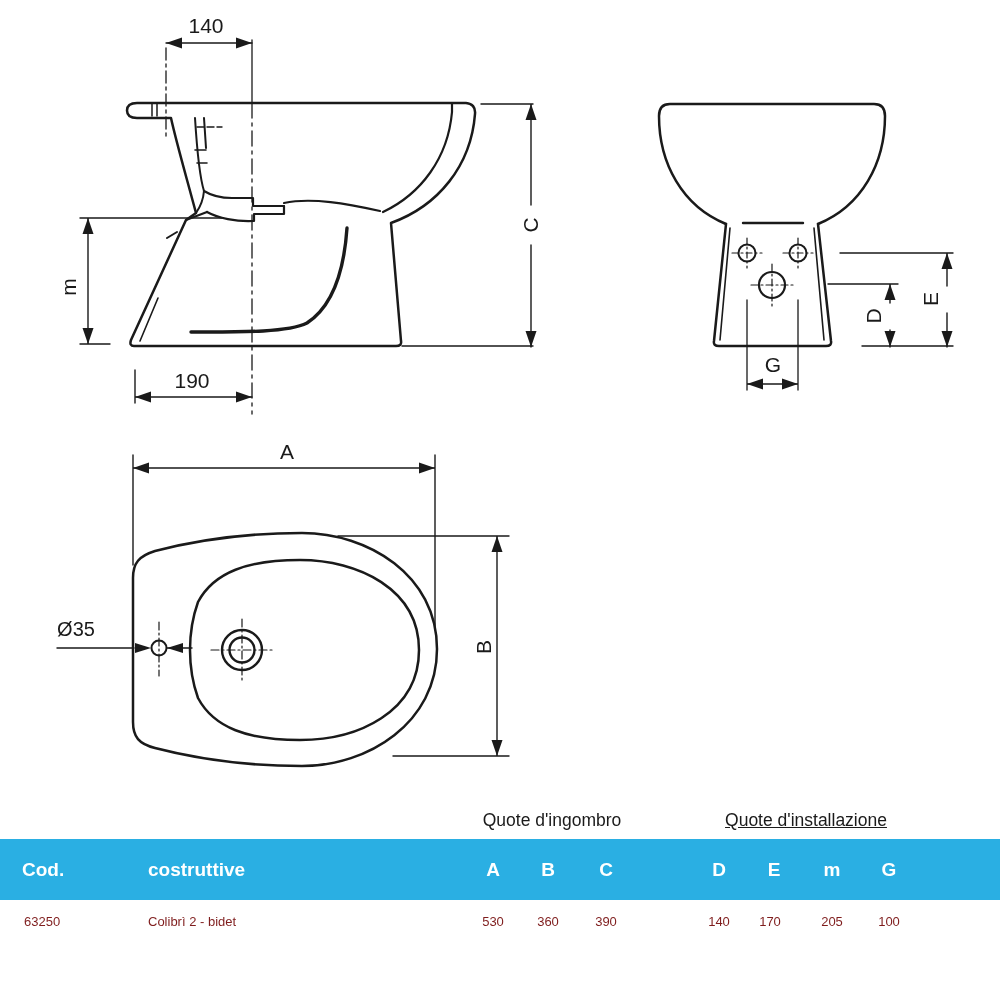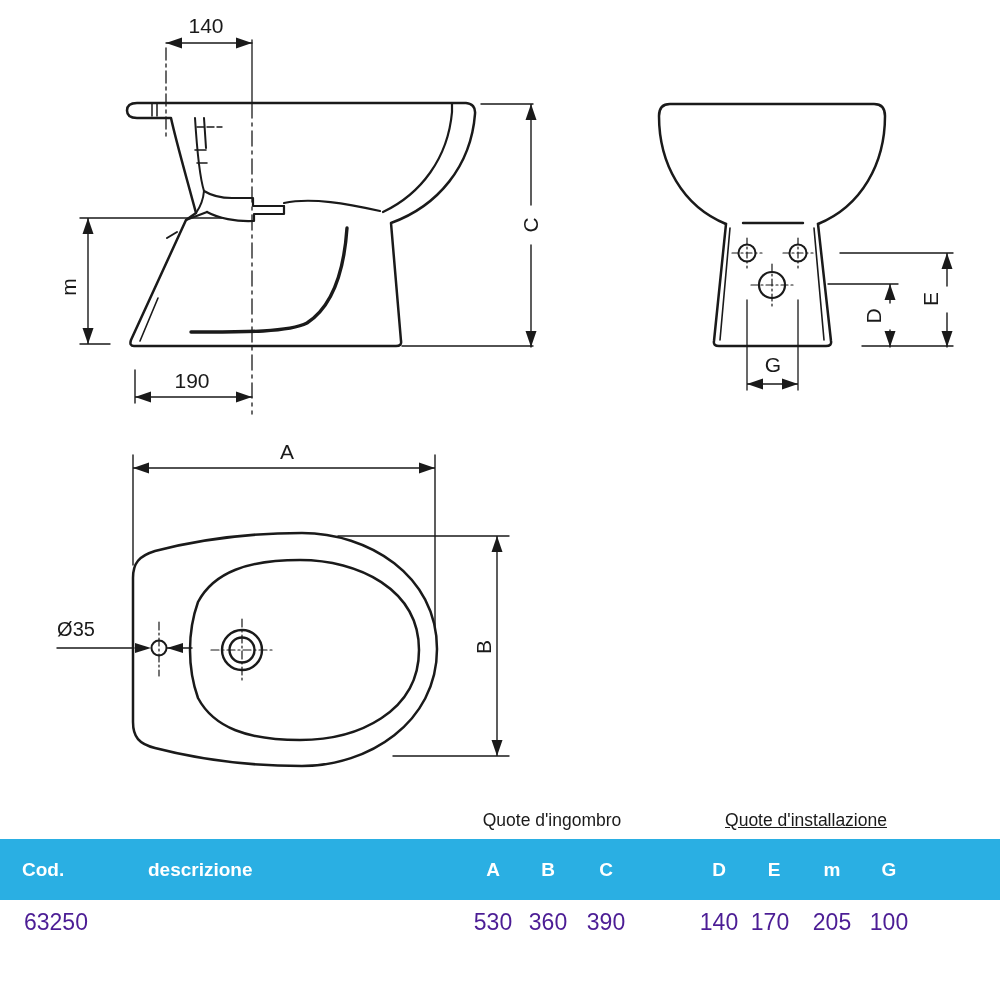--- a/index.html
+++ b/index.html
@@ -7,21 +7,21 @@
           font-family:"Liberation Sans", sans-serif;color:#1a1a1a;}
   .drawing{position:absolute;left:0;top:0;width:922px;height:800px;text-align:right;}
   svg{position:absolute;left:0;top:0;}
   .lbl{position:absolute;font-size:21px;color:#1a1a1a;white-space:nowrap;
        transform:translate(-50%,-50%);}
   .lbl.rot{transform:translate(-50%,-50%) rotate(-90deg);}
   .grouphdr{position:absolute;font-size:17.5px;transform:translateX(-50%);white-space:nowrap;}
   .bluerow{position:absolute;left:0;top:839px;width:1000px;height:61px;background:#2aafe3;}
   .bluerow span{position:absolute;top:0;line-height:61px;color:#fff;font-weight:bold;font-size:19px;white-space:nowrap;}
   .datarow{position:absolute;left:0;top:900px;width:1000px;height:44px;}
-  .datarow span{position:absolute;top:0;line-height:44px;font-size:23px;color:#4c1d95;white-space:nowrap;}
+  .datarow span{position:absolute;top:0;line-height:44px;font-size:13px;color:#7f1d1d;white-space:nowrap;}
   .cellC{transform:translateX(-50%);}
   .footnote{position:absolute;left:22px;top:956px;width:958px;font-size:14.5px;line-height:20.5px;color:#111;}
 </style>
 </head>
 <body>
 
 <div class="canvas">
 
   <div class="drawing">
     <svg width="1000" height="800" viewBox="0 0 1000 800">
@@ -146,32 +146,33 @@
     <div class="lbl rot" style="left:484px;top:647px;">B</div>
     <div class="lbl" style="left:76px;top:629px;font-size:20px;">Ø35</div>
   </div>
 
   <div>
     <div class="grouphdr" style="left:552px;top:810px;">Quote d'ingombro</div>
     <div class="grouphdr" style="left:806px;top:810px;text-decoration:underline;">Quote d'installazione</div>
 
     <div class="bluerow">
       <span style="left:22px;">Cod.</span>
-      <span style="left:148px;">descrizione</span>
+      <span style="left:148px;">costruttive</span>
       <span class="cellC" style="left:493px;">A</span>
       <span class="cellC" style="left:548px;">B</span>
       <span class="cellC" style="left:606px;">C</span>
       <span class="cellC" style="left:719px;">D</span>
       <span class="cellC" style="left:774px;">E</span>
       <span class="cellC" style="left:832px;">m</span>
       <span class="cellC" style="left:889px;">G</span>
     </div>
 
     <div class="datarow">
       <span style="left:24px;">63250</span>
+      <span style="left:148px;">Colibrì 2 - bidet</span>
       <span class="cellC" style="left:493px;">530</span>
       <span class="cellC" style="left:548px;">360</span>
       <span class="cellC" style="left:606px;">390</span>
       <span class="cellC" style="left:719px;">140</span>
       <span class="cellC" style="left:752px;margin-left:18px;">170</span>
       <span class="cellC" style="left:832px;">205</span>
       <span class="cellC" style="left:889px;">100</span>
     </div>
   </div>
 

